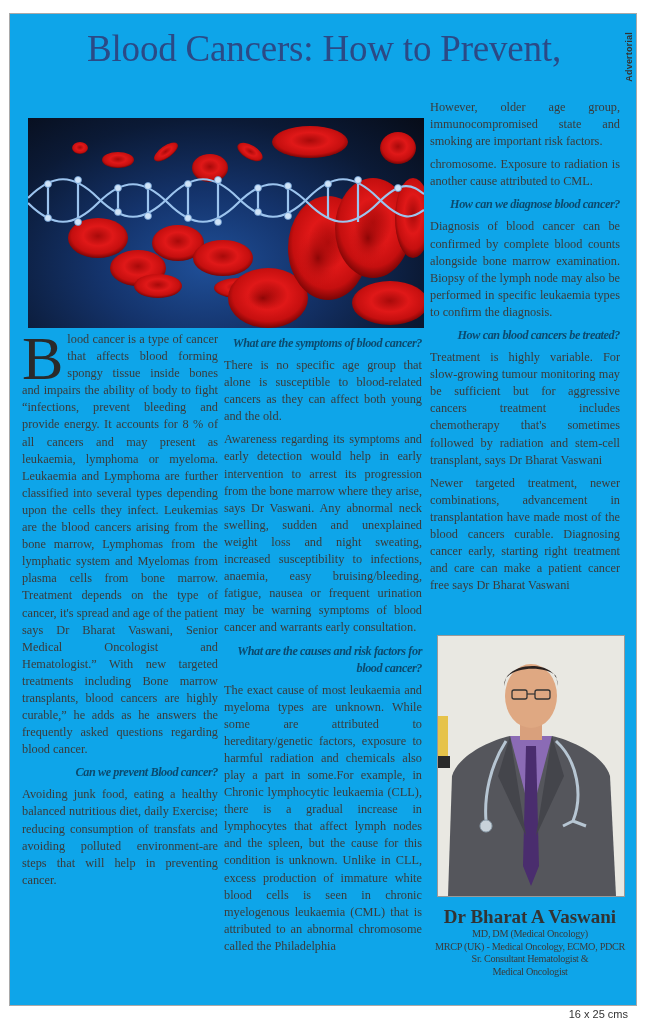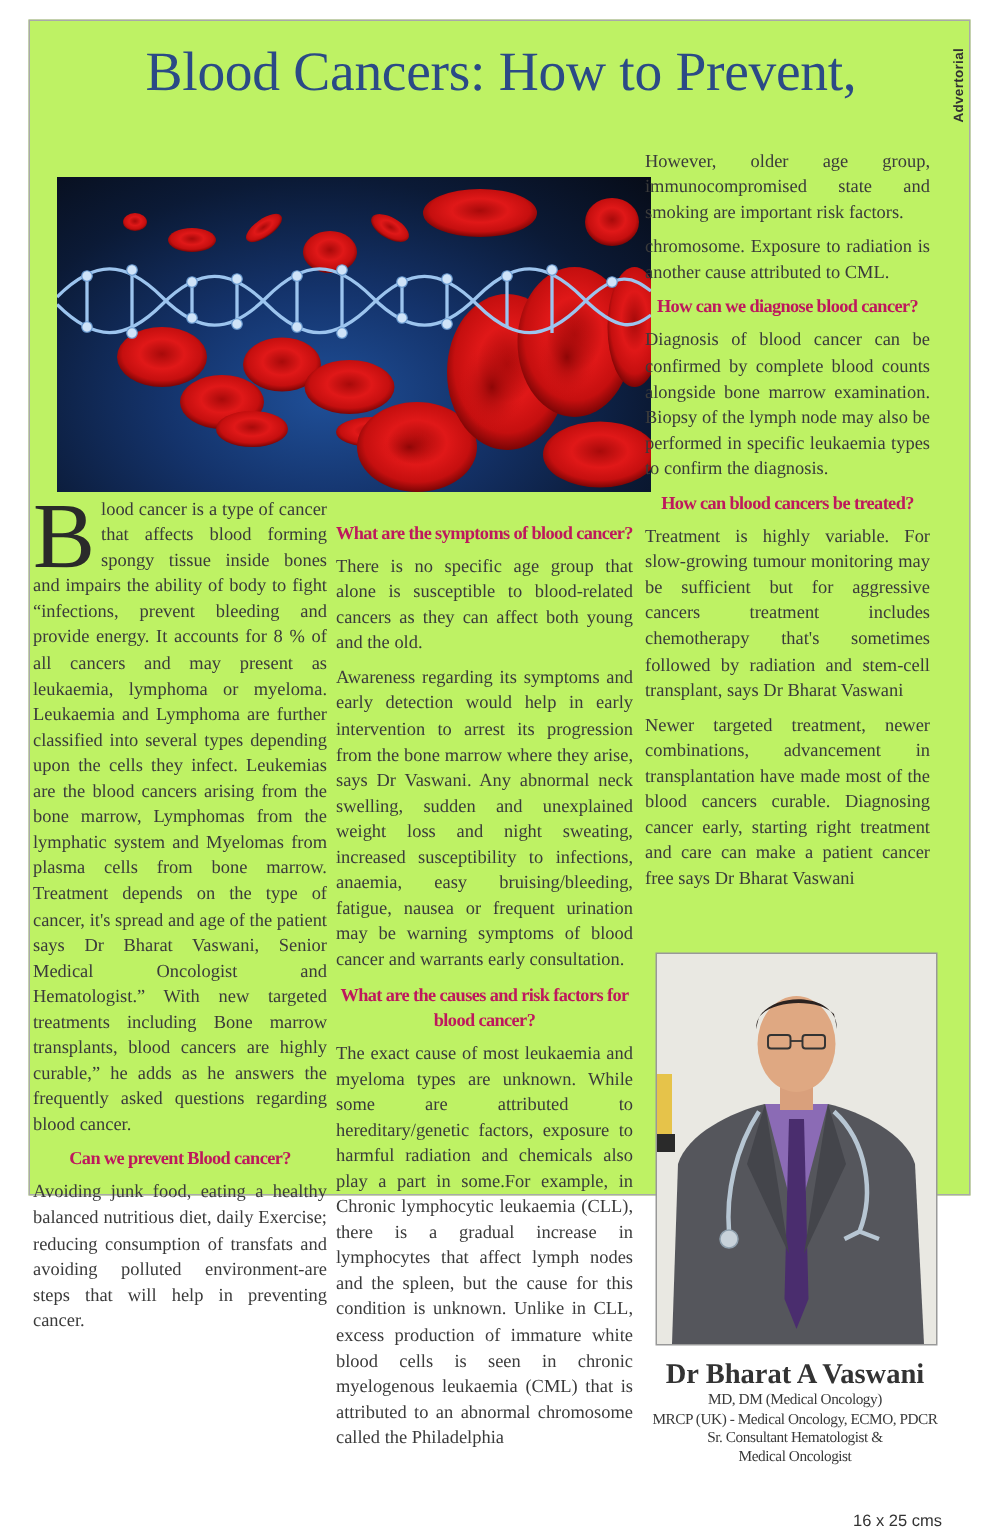--- a/index.html
+++ b/index.html
@@ -1,37 +1,37 @@
 <!DOCTYPE html>
 <html><head>
 <meta charset="utf-8">
 <style>
   html, body { margin: 0; padding: 0; background: #ffffff; }
   body { width: 656px; height: 1024px; position: relative; overflow: hidden;
          font-family: "DejaVu Serif", "Liberation Serif", serif; color: #3a3a3a; }
-  .frame { position: absolute; left: 19px; top: 13px; width: 628px; height: 784px;
-           border: 1px solid #a9a9a9; box-sizing: border-box; background: #bef264; }
+  .frame { position: absolute; left: 9px; top: 13px; width: 628px; height: 993px;
+           border: 1px solid #a9a9a9; box-sizing: border-box; background: #0ea5e9; }
   .advertorial { position: absolute; right: 2px; top: 18px; writing-mode: vertical-rl;
            transform: rotate(180deg); font-family: "Liberation Sans", sans-serif;
            font-size: 9px; font-weight: bold; color: #333; letter-spacing: 0.2px; }
   .title { position: absolute; left: 0; top: 16px; width: 628px; text-align: center;
            font-family: "Liberation Serif", serif; font-size: 37px; line-height: 38px;
            color: #2b4a86; font-weight: normal; margin: 0; letter-spacing: -0.2px; }
   .hero { position: absolute; left: 18px; top: 104px; width: 396px; height: 210px;
           background: radial-gradient(ellipse at 45% 70%, #1f4f98 0%, #14336b 35%, #0b1a36 70%, #070c18 100%);
           overflow: hidden; }
   .col { position: absolute; font-family: "Liberation Serif", serif; font-size: 12.3px;
          line-height: 17.1px; color: #3b3b3b; text-align: justify; }
   .col p { margin: 0 0 6px 0; }
   .col1 { left: 22px; top: 331px; width: 196px; }
   .col2 { left: 224px; top: 331px; width: 198px; }
   .col3 { left: 430px; top: 99px; width: 190px; }
-  .h { font-family: "Liberation Serif", serif; font-weight: bold; color: #be185d;
+  .h { font-family: "Liberation Serif", serif; font-weight: bold; color: #0c4a6e;
        font-size: 12.2px; line-height: 17px; margin: 4px 0 5px 0; letter-spacing: -0.4px;
-       text-align: center; }
+       text-align: right; font-style: italic; }
   .dropcap { float: left; font-family: "Liberation Serif", serif; font-size: 62px;
              line-height: 48px; margin: 3px 4px 0 0; color: #2a2a2a; }
   .photo { position: absolute; left: 437px; top: 635px; width: 188px; height: 262px;
            border: 1px solid #999; box-sizing: border-box; overflow: hidden;
            background: linear-gradient(#ecebe6, #e2e0d8); }
   .caption { position: absolute; left: 432px; top: 906px; width: 196px; text-align: center;
              font-family: "Liberation Serif", serif; color: #3a3a3a; }
   .caption .name { font-size: 19px; font-weight: bold; color: #333; line-height: 22px; }
   .caption .line { font-size: 10.2px; line-height: 12.5px; letter-spacing: -0.3px; }
   .size { position: absolute; right: 28px; top: 1008px; font-family: "Liberation Sans", sans-serif;
@@ -124,21 +124,21 @@
   </div>
 </div>
 
 <div class="col col1">
   <p><span class="dropcap">B</span><span>lood cancer is a type of cancer that affects blood forming spongy tissue inside bones and impairs the ability of body to fight “infections, prevent bleeding and provide energy. It accounts for 8 % of all cancers and may present as leukaemia, lymphoma or myeloma. Leukaemia and Lymphoma are further classified into several types depending upon the cells they infect. Leukemias are the blood cancers arising from the bone marrow, Lymphomas from the lymphatic system and Myelomas from plasma cells from bone marrow. Treatment depends on the type of cancer, it's spread and age of the patient says Dr Bharat Vaswani, Senior Medical Oncologist and Hematologist.” With new targeted treatments including Bone marrow transplants, blood cancers are highly curable,” he adds as he answers the frequently asked questions regarding blood cancer.</span></p>
   <div class="h">Can we prevent Blood cancer?</div>
   <p>Avoiding junk food, eating a healthy balanced nutritious diet, daily Exercise; reducing consumption of transfats and avoiding polluted environment-are steps that will help in preventing cancer.</p>
 </div>
 
 <div class="col col2">
-  <div class="h" style="margin-top:16px">What are the symptoms of blood cancer?</div>
+  <div class="h" style="margin-top:4px">What are the symptoms of blood cancer?</div>
   <p>There is no specific age group that alone is susceptible to blood-related cancers as they can affect both young and the old.</p>
   <p>Awareness regarding its symptoms and early detection would help in early intervention to arrest its progression from the bone marrow where they arise, says Dr Vaswani. Any abnormal neck swelling, sudden and unexplained weight loss and night sweating, increased susceptibility to infections, anaemia, easy bruising/bleeding, fatigue, nausea or frequent urination may be warning symptoms of blood cancer and warrants early consultation.</p>
   <div class="h">What are the causes and risk factors for blood cancer?</div>
   <p>The exact cause of most leukaemia and myeloma types are unknown. While some are attributed to hereditary/genetic factors, exposure to harmful radiation and chemicals also play a part in some.For example, in Chronic lymphocytic leukaemia (CLL), there is a gradual increase in lymphocytes that affect lymph nodes and the spleen, but the cause for this condition is unknown. Unlike in CLL, excess production of immature white blood cells is seen in chronic myelogenous leukaemia (CML) that is attributed to an abnormal chromosome called the Philadelphia</p>
 </div>
 
 <div class="col col3">
   <p>However, older age group, immunocompromised state and smoking are important risk factors.</p>
   <p>chromosome. Exposure to radiation is another cause attributed to CML.</p>
   <div class="h">How can we diagnose blood cancer?</div>

